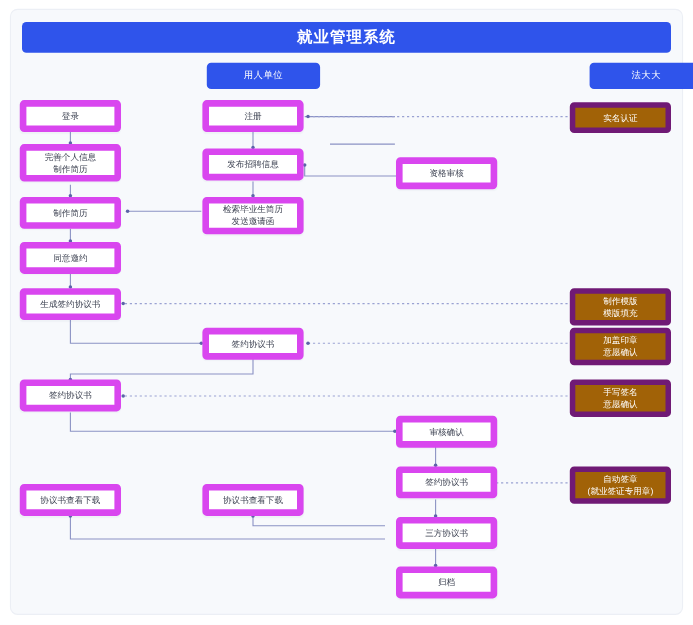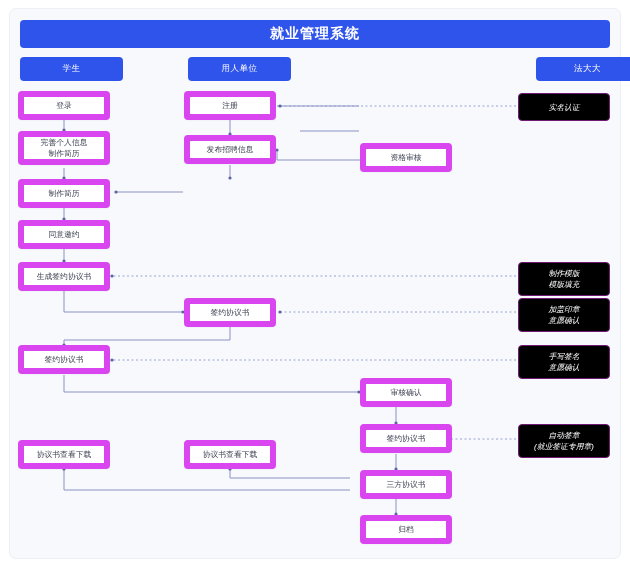--- a/index.html
+++ b/index.html
@@ -32,39 +32,37 @@
   .node{
     position:absolute;width:92px;min-height:28px;
     background:#ffffff;border:6px solid #d946ef;border-radius:4px;
     display:flex;align-items:center;justify-content:center;
     text-align:center;color:#3d4252;font-size:7.8px;line-height:11px;
     box-sizing:border-box;box-shadow:0 1px 1px rgba(100,110,140,.05);
     padding:3px 2px;
   }
   .node.two{height:34px;}
   .node.fdd{
-    background:#000000;border:1px solid #701a75;color:#ffffff;
+    background:#a16207;border:5px solid #701a75;color:#ffffff;
     box-shadow:none;
-    font-style:italic;
   }
   svg.links{position:absolute;left:0;top:0;width:630px;height:568px;pointer-events:none;}
   .solid{stroke:#8b92c4;stroke-width:1;fill:none;}
   .dashed{stroke:#9aa2d2;stroke-width:1;fill:none;stroke-dasharray:2 2.5;}
   .dot{fill:#5b63a8;}
 </style>
 </head>
 <body>
 
 <div id="canvas">
 
   <div class="board"></div>
 
   <div class="title-bar">就业管理系统</div>
 
-  <div class="lane" style="left:20px;top:57px;">学生</div>
   <div class="lane" style="left:188px;top:57px;">用人单位</div>
   <div class="lane" style="left:536px;top:57px;">法大大</div>
 
   <svg class="links">
 
     <path class="solid" d="M64,119 L64,131"></path>
     <circle class="dot" cx="64" cy="130" r="1.6"></circle>
     <path class="solid" d="M64,168 L64,179"></path>
     <circle class="dot" cx="64" cy="178" r="1.6"></circle>
     <path class="solid" d="M64,208 L64,220"></path>
@@ -137,20 +135,24 @@
   <div class="node" style="left:18px;top:262px;">生成签约协议书</div>
 
   <div class="node" style="left:18px;top:345px;">签约协议书</div>
 
   <div class="node" style="left:18px;top:440px;">协议书查看下载</div>
 
   <div class="node" style="left:184px;top:91px;">注册</div>
 
   <div class="node" style="left:184px;top:135px;">发布招聘信息</div>
 
+  <div class="node two" style="left:184px;top:179px;flex-direction:column;">
+    <span>检索毕业生简历</span>
+    <span>发送邀请函</span>
+  </div>
 
   <div class="node" style="left:184px;top:298px;">签约协议书</div>
 
   <div class="node" style="left:184px;top:440px;">协议书查看下载</div>
 
   <div class="node" style="left:360px;top:118px;margin-top:25px;">资格审核</div>
 
   <div class="node" style="left:360px;top:378px;">审核确认</div>
 
   <div class="node" style="left:360px;top:424px;">签约协议书</div>

